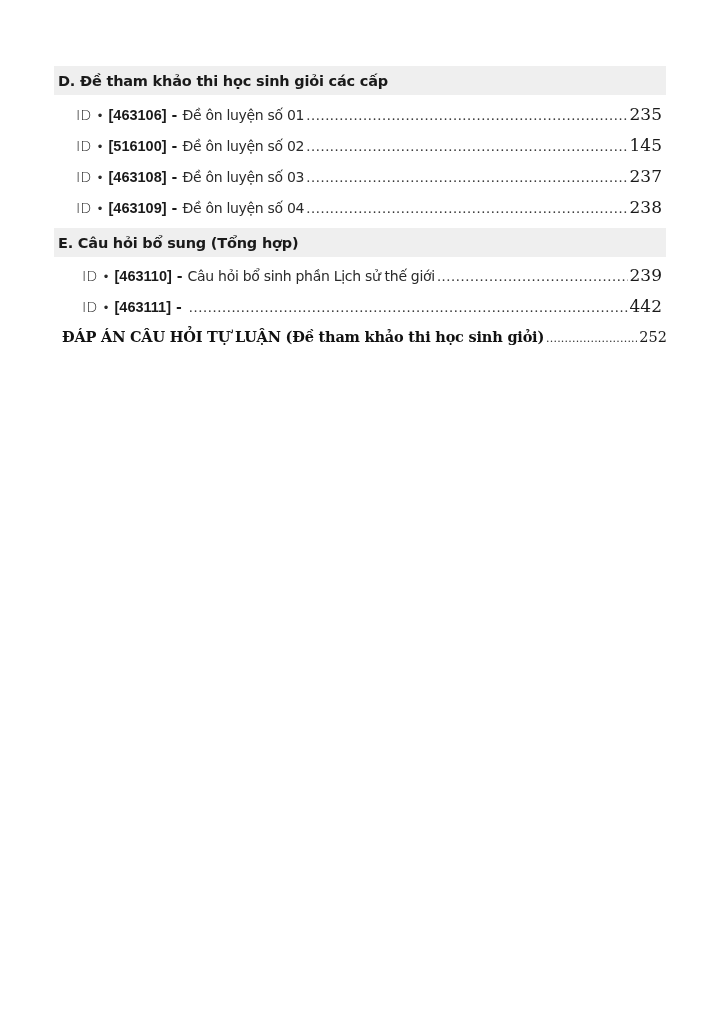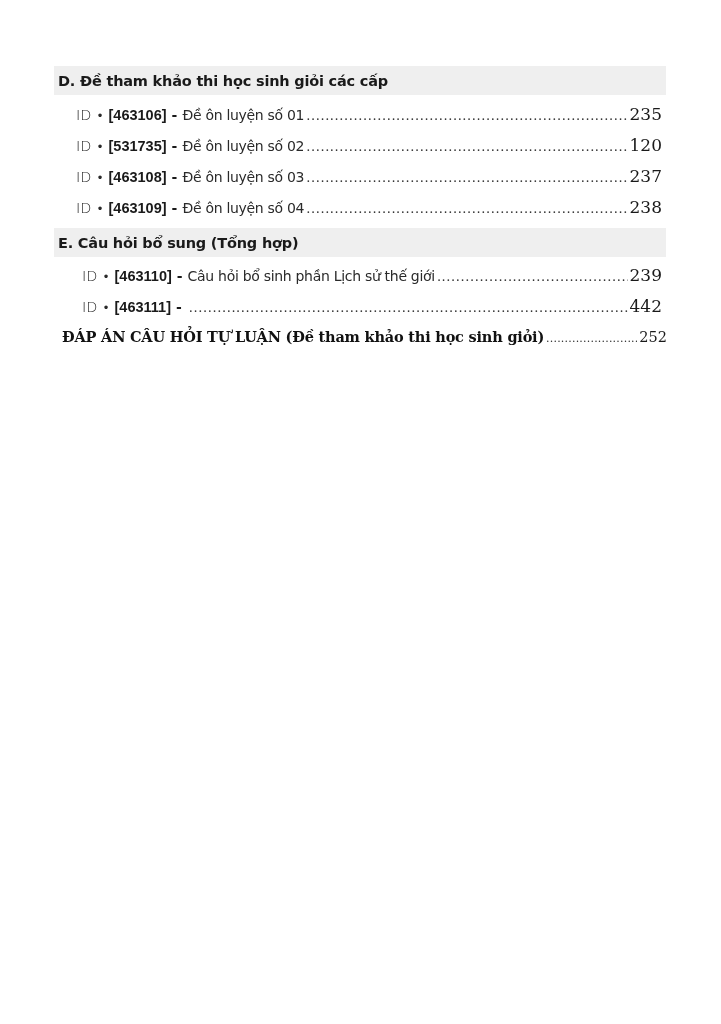--- a/index.html
+++ b/index.html
@@ -124,25 +124,25 @@
     <span class="idnum">[463106]</span>
     <span class="dash">-</span>
     <span class="title">Đề ôn luyện số 01</span>
     <span class="leader"></span>
     <span class="page-num">235</span>
   </div>
 
   <div class="toc-row" style="left:76px; width:586px; top:134px;">
     <span class="prefix">ID</span>
     <span class="bullet">•</span>
-    <span class="idnum">[531735]</span>
+    <span class="idnum">[516100]</span>
     <span class="dash">-</span>
     <span class="title">Đề ôn luyện số 02</span>
     <span class="leader"></span>
-    <span class="page-num">120</span>
+    <span class="page-num">145</span>
   </div>
 
   <div class="toc-row" style="left:76px; width:586px; top:165px;">
     <span class="prefix">ID</span>
     <span class="bullet">•</span>
     <span class="idnum">[463108]</span>
     <span class="dash">-</span>
     <span class="title">Đề ôn luyện số 03</span>
     <span class="leader"></span>
     <span class="page-num">237</span>

